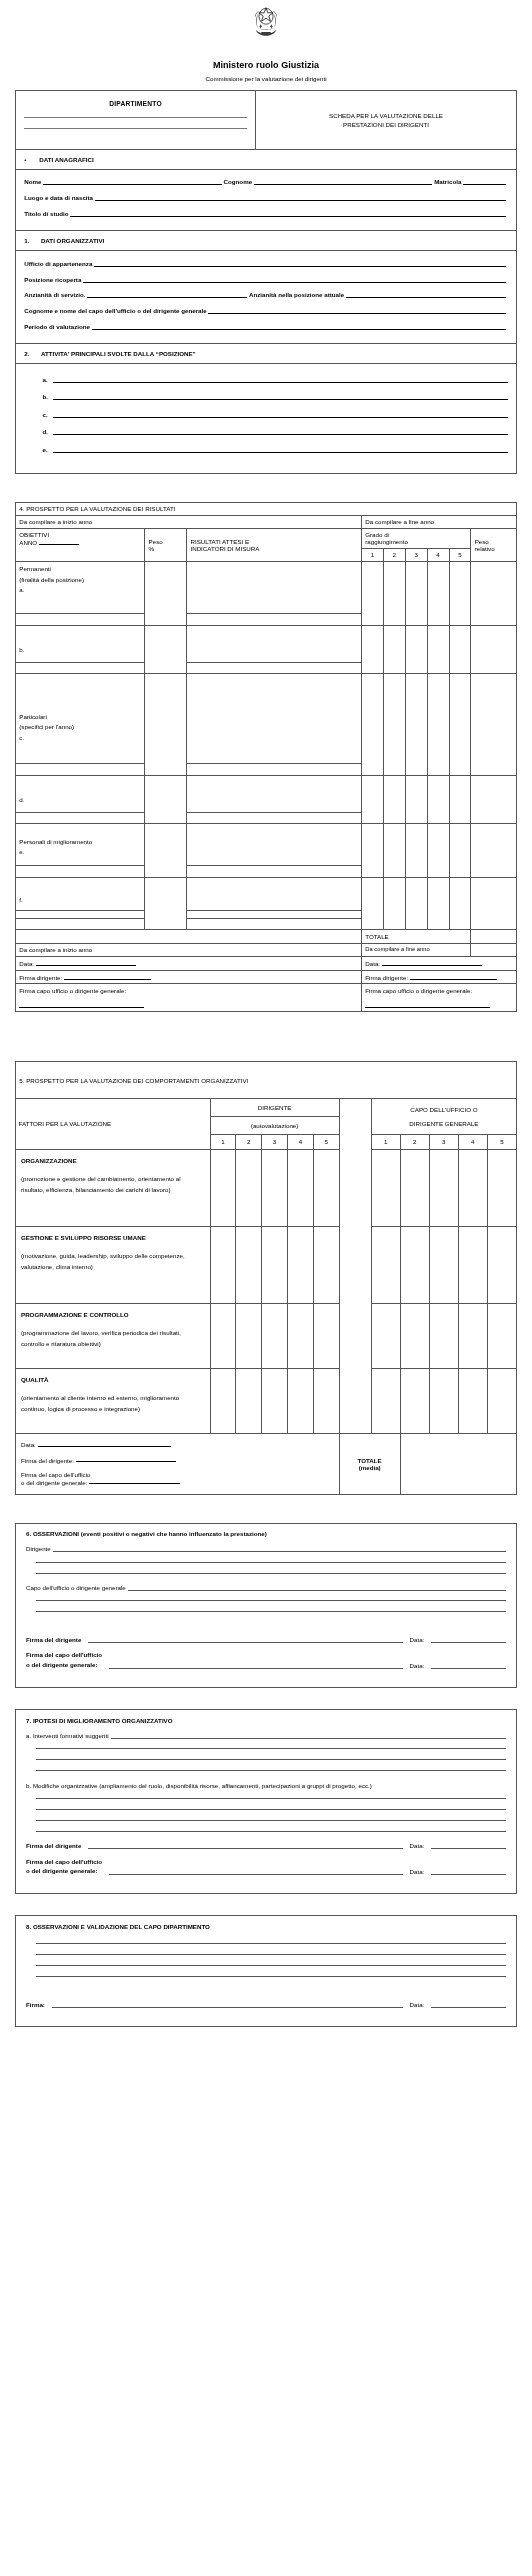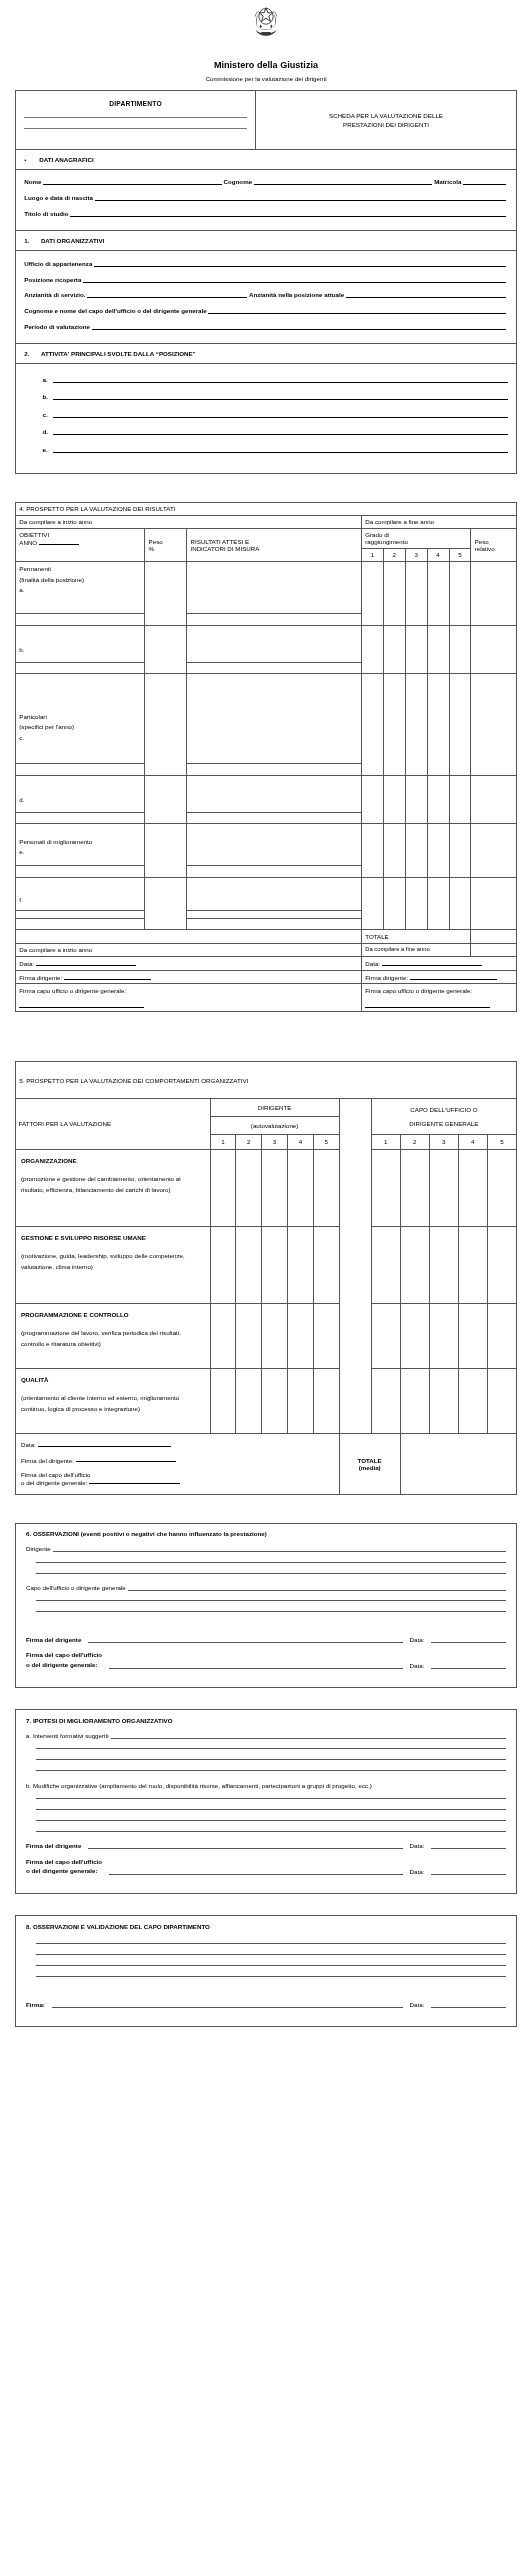--- a/index.html
+++ b/index.html
@@ -135,21 +135,21 @@
           <path d="M7.6 27 C11 30.5 23 30.5 26.4 27 C24 31 10 31 7.6 27 Z"></path>
           <path d="M4.5 30 C10 36 24 36 29.5 30 C28 34.5 22 37 17 37 C12 37 6 34.5 4.5 30 Z"></path>
           <rect x="11" y="32.6" width="12" height="3.1" rx="1.2"></rect>
           <path d="M10.5 23 l1.2 2.6 l-1.2 2.6 l-1.2-2.6 z"></path>
           <path d="M23.5 23 l1.2 2.6 l-1.2 2.6 l-1.2-2.6 z"></path>
         </g>
       </svg>
     </span>
   </div>
 
-  <div class="doc-title">Ministero della Giustizia</div>
+  <div class="doc-title">Ministero ruolo Giustizia</div>
   <div class="doc-subtitle">Commissione per la valutazione dei dirigenti</div>
 
   <div class="obox">
     <div class="two-col">
       <div class="left">
         <div class="dip-title">DIPARTIMENTO</div>
         <div class="dip-line"></div>
         <div class="dip-line"></div>
       </div>
       <div class="right">

